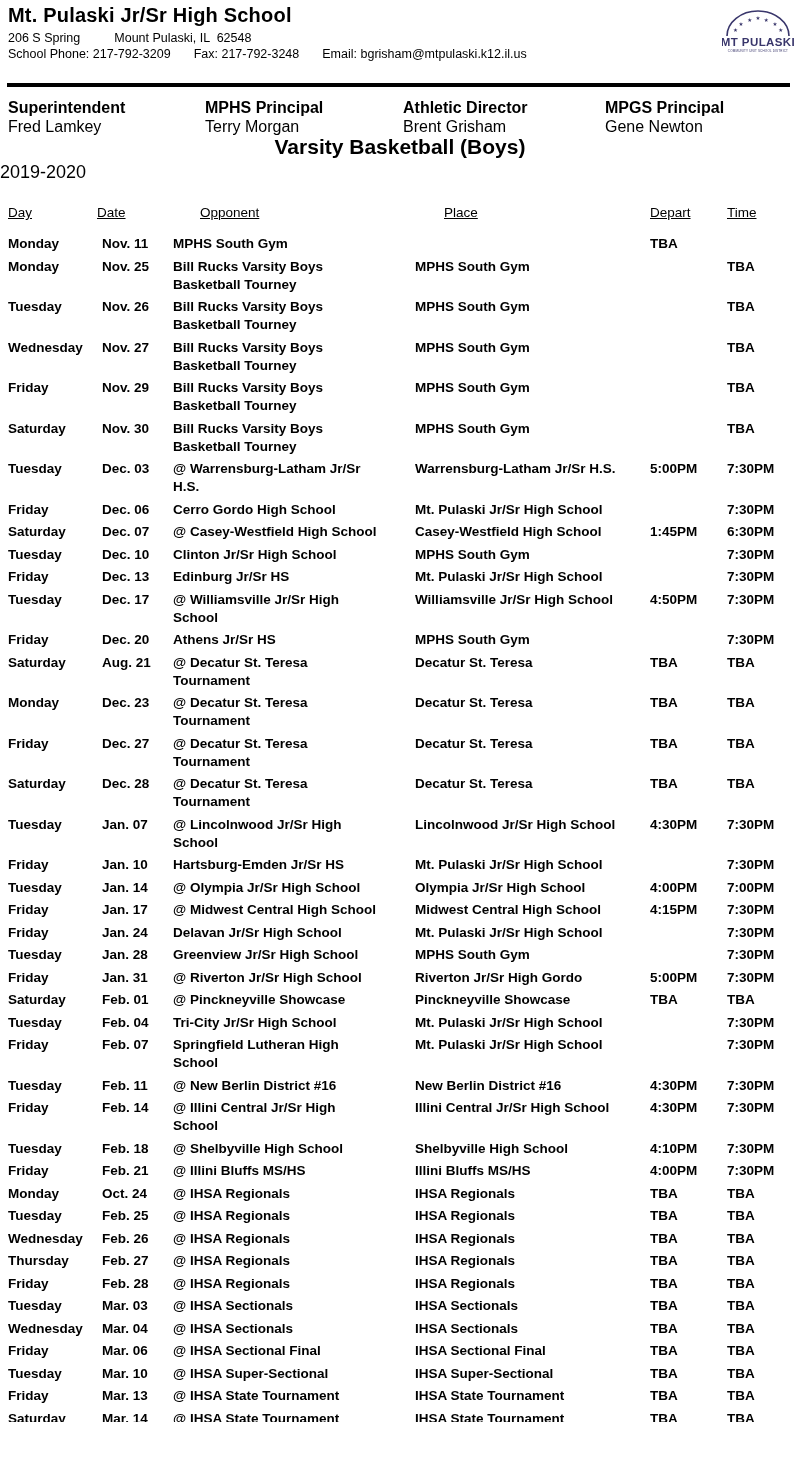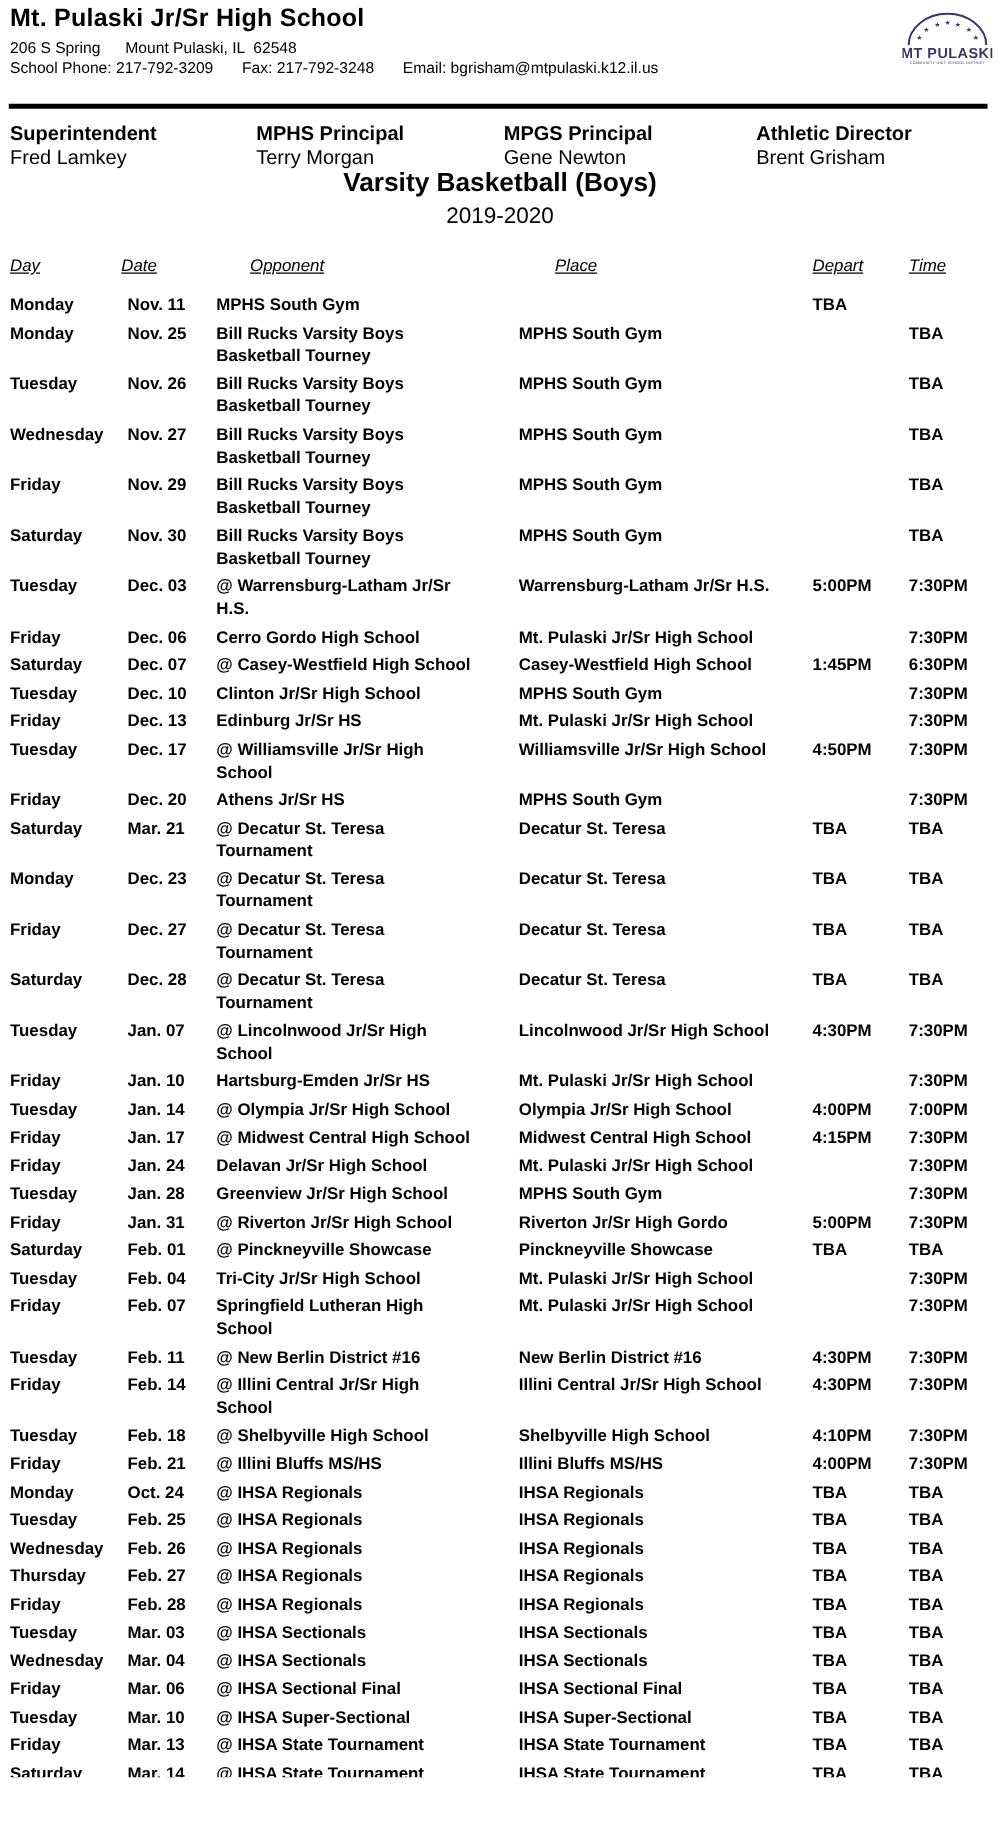--- a/index.html
+++ b/index.html
@@ -2,34 +2,34 @@
 <html><head>
 <meta charset="utf-8">
 <style>
   html,body { margin:0; padding:0; background:#fff; }
   .page {
     position:relative; width:800px; height:1422px; background:#ffffff;
     font-family:"Liberation Sans", sans-serif; color:#000; overflow:hidden;
   }
   .school-name { position:absolute; left:8px; top:4px; font-size:20px; font-weight:bold; letter-spacing:0.2px; }
   .addr { position:absolute; left:8px; top:31px; font-size:12.5px; white-space:pre; }
-  .addr .city { margin-left:20px; }
+  .addr .city { margin-left:34px; }
   .contact { position:absolute; left:8px; top:47px; font-size:12.5px; white-space:pre; }
   .contact .seg + .seg { margin-left:23px; }
   .logo { position:absolute; left:722px; top:7px; }
   .rule-top { position:absolute; left:7px; width:783px; top:83px; height:4px; background:#000; }
   .staff-row { position:absolute; left:8px; top:99px; width:784px; display:grid; grid-template-columns:197px 198px 202px auto; font-size:16px; }
   .staff-cell .s-title { font-weight:bold; }
   .staff-cell .s-name { margin-top:1px; }
   .main-title { position:absolute; left:0; top:135px; width:100%; text-align:center; font-size:21px; font-weight:bold; }
-  .season { position:absolute; left:0; top:162px; width:100%; text-align:center; font-size:18px; }
+  .season { position:absolute; left:0; top:162px; width:100%; font-size:18px; }
 
   .sched { position:absolute; left:8px; top:204px; width:784px; }
   .grid-cols { display:grid; grid-template-columns:89px 76px 242px 233px 77px auto; }
-  .thead { font-size:13.5px; line-height:18px; margin-bottom:13px;font-style:italic; }
+  .thead { font-size:13.5px; line-height:18px; margin-bottom:13px; }
   .thead .h { text-decoration:underline; white-space:nowrap; }
   .h-opponent { margin-left:27px; }
   .h-place { margin-left:29px;text-align:center; }
   .h-depart { margin-left:2px; }
   .h-time { margin-left:2px; }
   .thead .h { justify-self:start; }
 
   .row { font-size:13.5px; font-weight:bold; line-height:18px; margin-bottom:4.5px; }
   .c-day, .c-date, .c-place, .c-depart, .c-time { white-space:nowrap; }
   .c-date { padding-left:5px; }
@@ -72,27 +72,27 @@
     <div class="s-title">Superintendent</div>
     <div class="s-name">Fred Lamkey</div>
   </div>
 
   <div class="staff-cell">
     <div class="s-title">MPHS Principal</div>
     <div class="s-name">Terry Morgan</div>
   </div>
 
   <div class="staff-cell">
+    <div class="s-title">Athletic Director</div>
+    <div class="s-name">Brent Grisham</div>
+  </div>
+
+  <div class="staff-cell">
     <div class="s-title">MPGS Principal</div>
     <div class="s-name">Gene Newton</div>
-  </div>
-
-  <div class="staff-cell">
-    <div class="s-title">Athletic Director</div>
-    <div class="s-name">Brent Grisham</div>
   </div>
 </div>
 
   <div class="main-title">Varsity Basketball (Boys)</div>
   <div class="season">2019-2020</div>
 
   <div class="sched">
     <div class="thead grid-cols">
       <span class="h h-day">Day</span>
       <span class="h h-date">Date</span>
@@ -244,21 +244,21 @@
     <div class="c-opp">
             <div class="op-line">Athens Jr/Sr HS</div>
           </div>
     <div class="c-place">MPHS South Gym</div>
     <div class="c-depart"></div>
     <div class="c-time">7:30PM</div>
   </div>
 
   <div class="row grid-cols">
     <div class="c-day">Saturday</div>
-    <div class="c-date">Mar. 21</div>
+    <div class="c-date">Aug. 21</div>
     <div class="c-opp">
             <div class="op-line">@ Decatur St. Teresa</div>
             <div class="op-line">Tournament</div>
           </div>
     <div class="c-place">Decatur St. Teresa</div>
     <div class="c-depart">TBA</div>
     <div class="c-time">TBA</div>
   </div>
 
   <div class="row grid-cols">

